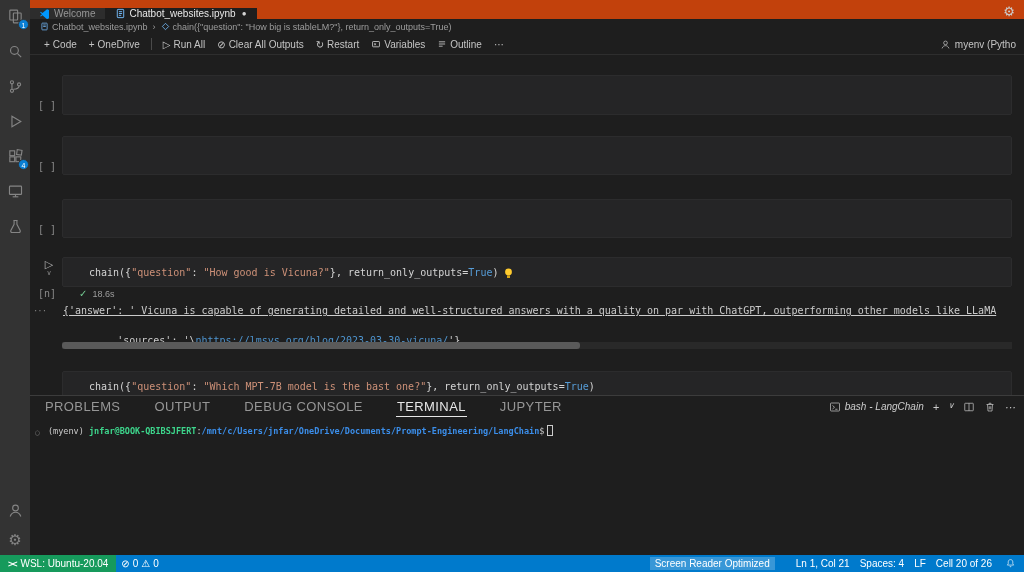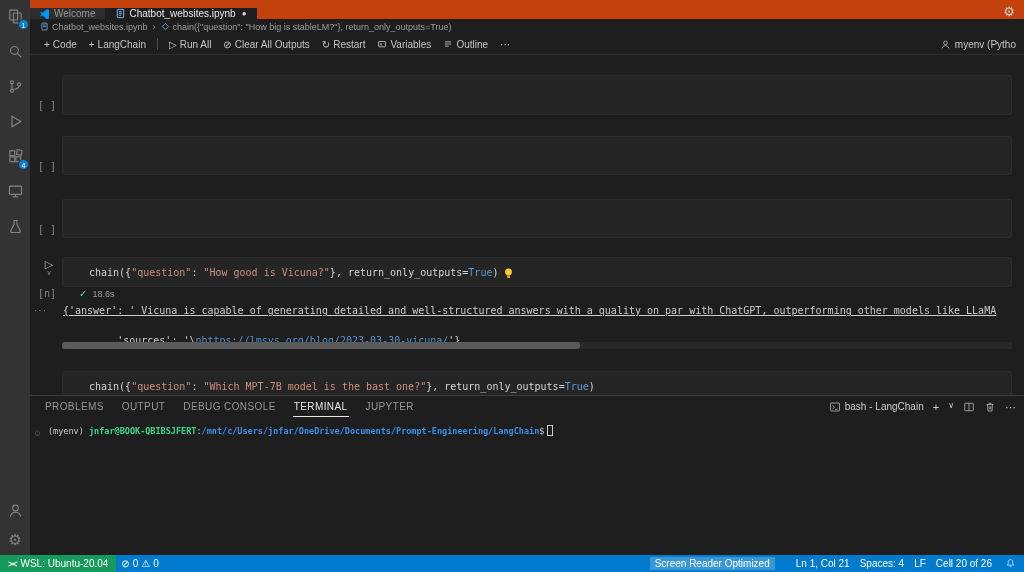--- a/index.html
+++ b/index.html
@@ -97,27 +97,27 @@
   .tk-green{ color:var(--term_green,#3dd68c); font-weight:bold; }
   .tk-blue { color:var(--term_blue,#3b8eea); font-weight:bold; }
 
   .bulb { display:inline-block; margin-left:6px; vertical-align:middle; }
 
   
   .panel { height:160px; border-top:1px solid #3c3c3c; background:#1e1e1e;
     display:flex; flex-direction:column; flex-shrink:0; }
   .panel-header { height:21px; display:flex; align-items:center; padding:0 8px 0 14px;
     flex-shrink:0; }
-  .panel-tabs { display:flex; gap:16px; height:100%; align-items:stretch;
-    font-size:10px; letter-spacing:.4px; color:#969696; }
+  .panel-tabs { display:flex; gap:32px; height:100%; align-items:stretch;
+    font-size:13px; letter-spacing:.4px; color:#969696; }
   .panel-tab { display:flex; align-items:center; cursor:pointer;
     border-bottom:1px solid transparent; padding:0 1px; }
   .panel-tab.active { color:#e7e7e7; border-bottom-color:#e7e7e7; }
   .panel-right { margin-left:auto; display:flex; align-items:flex-start; gap:9px;
-    font-size:10px; color:#cccccc; }
+    font-size:10px; color:#cccccc;font-style:italic; }
   .panel-right svg { width:12px; height:12px; stroke:#cccccc; fill:none; stroke-width:1.4; }
   .p-ic { cursor:pointer; display:flex; align-items:center; font-size:11px; color:#cccccc; }
   .term-select { display:flex; align-items:center; gap:4px; cursor:pointer; }
 
   .panel-body { flex:1; position:relative; padding-top:8px;
     font:8.5px/13px "DejaVu Sans Mono", monospace; cursor:text; }
   .term-dec { position:absolute; left:5px; top:9px; color:#6f6f6f; font-size:8px; }
   .term-line { padding-left:18px; white-space:pre; }
   .term-cursor { display:inline-block; width:6px; height:11px; border:1px solid #cccccc;
     vertical-align:text-bottom; margin-left:3px; }
@@ -238,21 +238,21 @@
       </span>
     </div>
 
     <div class="nb-toolbar">
       <div class="tb-btn">
         <span class="tb-glyph">+</span>
         <span>Code</span>
       </div>
       <div class="tb-btn">
         <span class="tb-glyph">+</span>
-        <span>LangChain</span>
+        <span>OneDrive</span>
       </div>
       <div class="tb-sep"></div>
       <div class="tb-btn">
         <span class="tb-glyph">▷</span>
         <span>Run All</span>
       </div>
       <div class="tb-btn">
         <span class="tb-glyph">⊘</span>
         <span>Clear All Outputs</span>
       </div>

